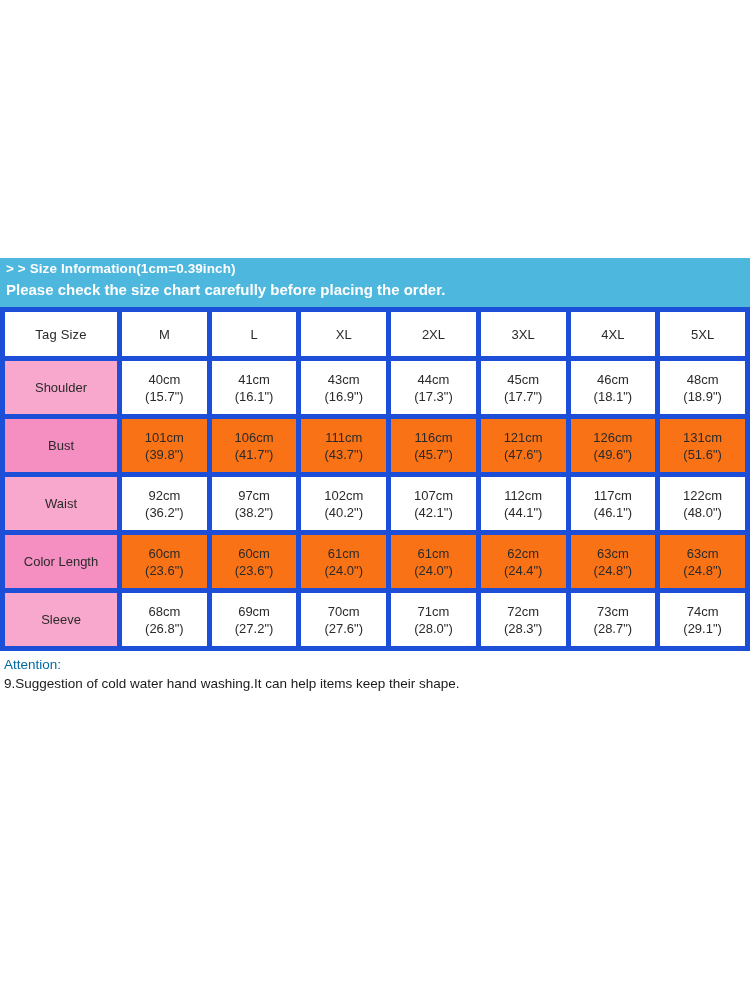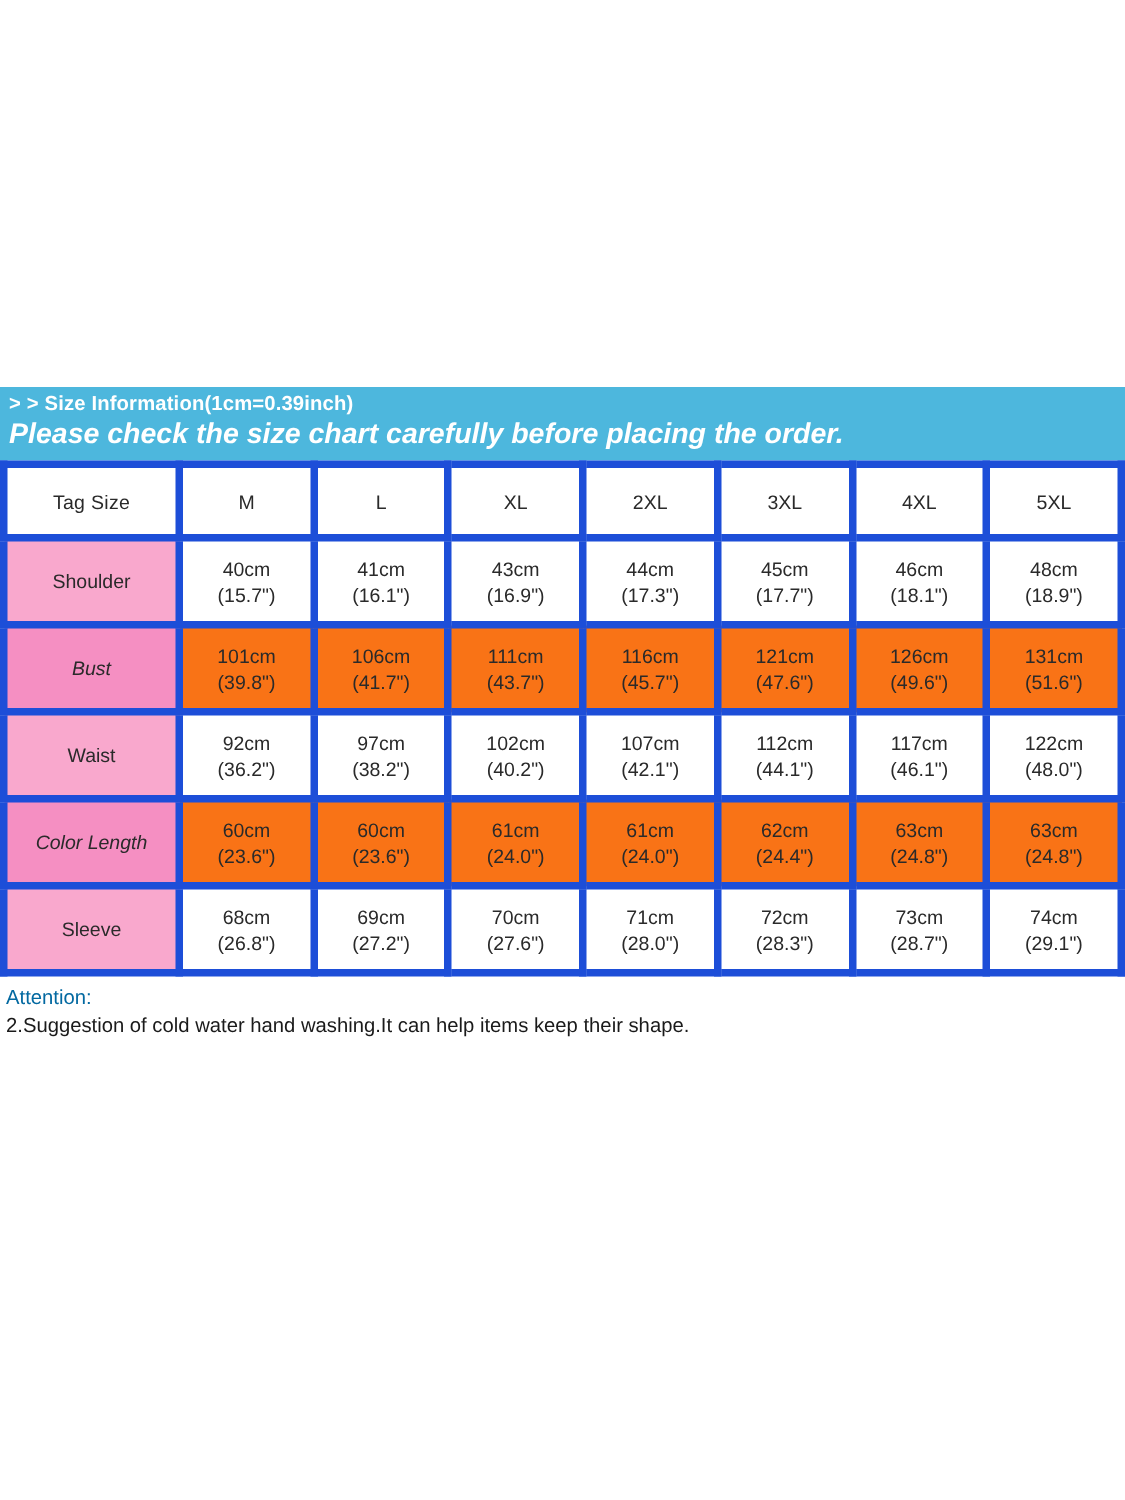--- a/index.html
+++ b/index.html
@@ -32,24 +32,23 @@
     width: 750px;
   }
   .header-line1 {
     font-size: 13.5px;
     font-weight: bold;
     letter-spacing: 0.1px;
     line-height: 17px;
     padding-bottom: 2px;
   }
   .header-line2 {
-    font-size: 19px;
+    font-size: 15px;
     font-weight: bold;
     line-height: 22px;
-    font-style: italic;
   }
   
   table.size-table {
     border-collapse: collapse;
     width: 750px;
     table-layout: fixed;
   }
   table.size-table td, table.size-table th {
     border: 5px solid #1d4ed8;
     text-align: center;
@@ -75,21 +74,20 @@
     color: #333333;
   }
   .row-label {
     background: #f9a8cd;
     font-size: 14.5px;
     color: #2a2a2a;
     margin-left: 25px;
   }
   .row-label.alt {
     background: #f58fc2;
-    font-style: italic;
   }
   .data-cell {
     height: 51px;
     line-height: 17px;
     background: #ffffff;
   }
   .data-cell.alt {
     background: #f97316;
   }
   .cm { display: block; }
@@ -292,17 +290,17 @@
           <td class="data-cell">
             <span class="cm">74cm</span>
             <span class="inch">(29.1")</span>
           </td>
         </tr>
       </tbody>
     </table>
 
     <div class="attention">
       <div class="attention-title">Attention:</div>
-      <div class="attention-line">2.Suggestion of cold water hand washing.It can help items keep their shape.</div>
+      <div class="attention-line">9.Suggestion of cold water hand washing.It can help items keep their shape.</div>
     </div>
 
   </div>
 </div>
 
 </body></html>

